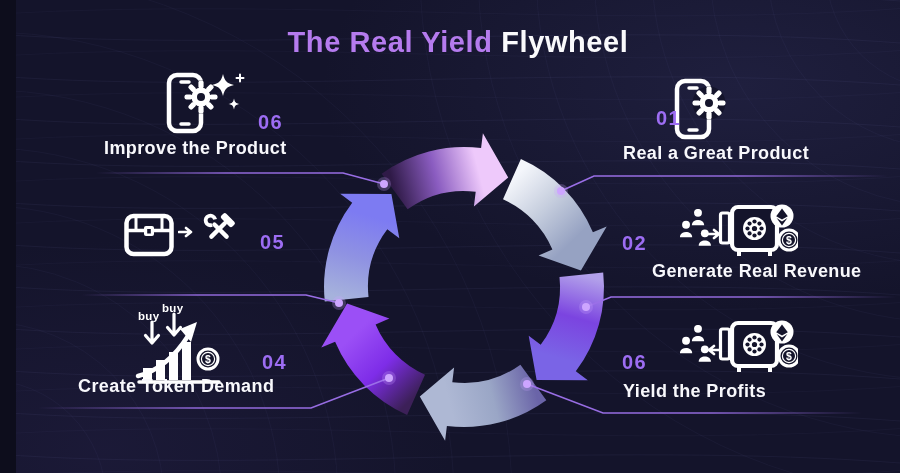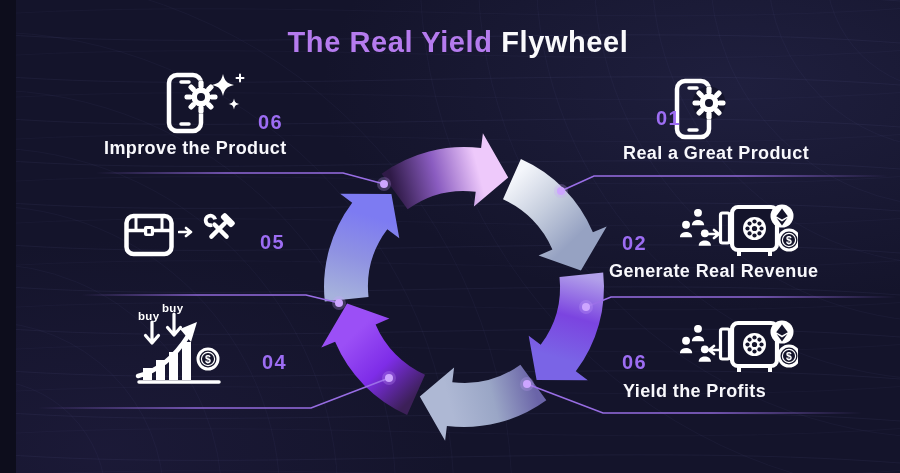--- a/index.html
+++ b/index.html
@@ -245,21 +245,21 @@
       <path d="M64,4.5 L69.8,12.2 L64,15.6 L58.2,12.2 Z" fill="#14142b"></path>
       <path d="M58.6,14.1 L64,21.5 L69.4,14.1 L64,17.6 Z" fill="#14142b"></path>
     </g>
     <g>
       <circle cx="71" cy="36" r="10" fill="#14142b" stroke="#fff" stroke-width="3"></circle>
       <circle cx="71" cy="36" r="6.6" fill="none" stroke="#fff" stroke-width="1.2"></circle>
       <text x="71" y="40" text-anchor="middle" font-size="10.5" font-weight="bold" fill="#fff">$</text>
     </g>
   </svg>
   <div class="num" style="left:606px;top:233px">02</div>
-  <div class="label" style="left:593px;top:262px">Generate Real Revenue</div>
+  <div class="label" style="left:636px;top:262px">Generate Real Revenue</div>
 
   <svg class="ic" style="left:664px;top:325px" width="36" height="41" viewBox="0 0 42 48">
     <g fill="#fff">
       <circle cx="21" cy="4.5" r="4.6"></circle>
         <path d="M13.8,19 C13.8,11 28.2,11 28.2,19 Z"></path>
       <circle cx="7" cy="18.5" r="4.6"></circle>
         <path d="M-0.2,33 C-0.2,25 14.2,25 14.2,33 Z"></path>
       <circle cx="29" cy="28.5" r="4.6"></circle>
         <path d="M21.8,43 C21.8,35 36.2,35 36.2,43 Z"></path>
     </g>
@@ -311,20 +311,21 @@
     <line x1="23" y1="84" x2="103" y2="84" stroke="#fff" stroke-width="3.5" stroke-linecap="round"></line>
     <path d="M22,78 C42,73 58,60 72,38" fill="none" stroke="#fff" stroke-width="4.5" stroke-linecap="round"></path>
     <path d="M81,24 L64,31 L75,44 Z" fill="#fff"></path>
     <g>
       <circle cx="92" cy="61" r="10" fill="#14142b" stroke="#fff" stroke-width="3"></circle>
       <circle cx="92" cy="61" r="6.6" fill="none" stroke="#fff" stroke-width="1.2"></circle>
       <text x="92" y="65" text-anchor="middle" font-size="10.5" font-weight="bold" fill="#fff">$</text>
     </g>
   </svg>
   <div class="num" style="left:246px;top:352px">04</div>
+  <div class="label" style="left:62px;top:377px">Create Token Demand</div>
 
   <svg class="ic" style="left:107px;top:212px" width="52" height="46" viewBox="0 0 52 46">
     <rect x="3.5" y="4" width="45" height="38" rx="7" fill="none" stroke="#fff" stroke-width="4.5"></rect>
     <line x1="4" y1="18.5" x2="48" y2="18.5" stroke="#fff" stroke-width="3.5"></line>
     <line x1="13" y1="5" x2="13" y2="18" stroke="#fff" stroke-width="3"></line>
     <line x1="39" y1="5" x2="39" y2="18" stroke="#fff" stroke-width="3"></line>
     <rect x="21" y="14" width="10" height="10" rx="2" fill="#fff"></rect>
     <rect x="24.2" y="17" width="3.6" height="4.5" fill="#14142b"></rect>
   </svg>
   <svg class="ic" style="left:162px;top:225px" width="16" height="14" viewBox="0 0 16 14">

